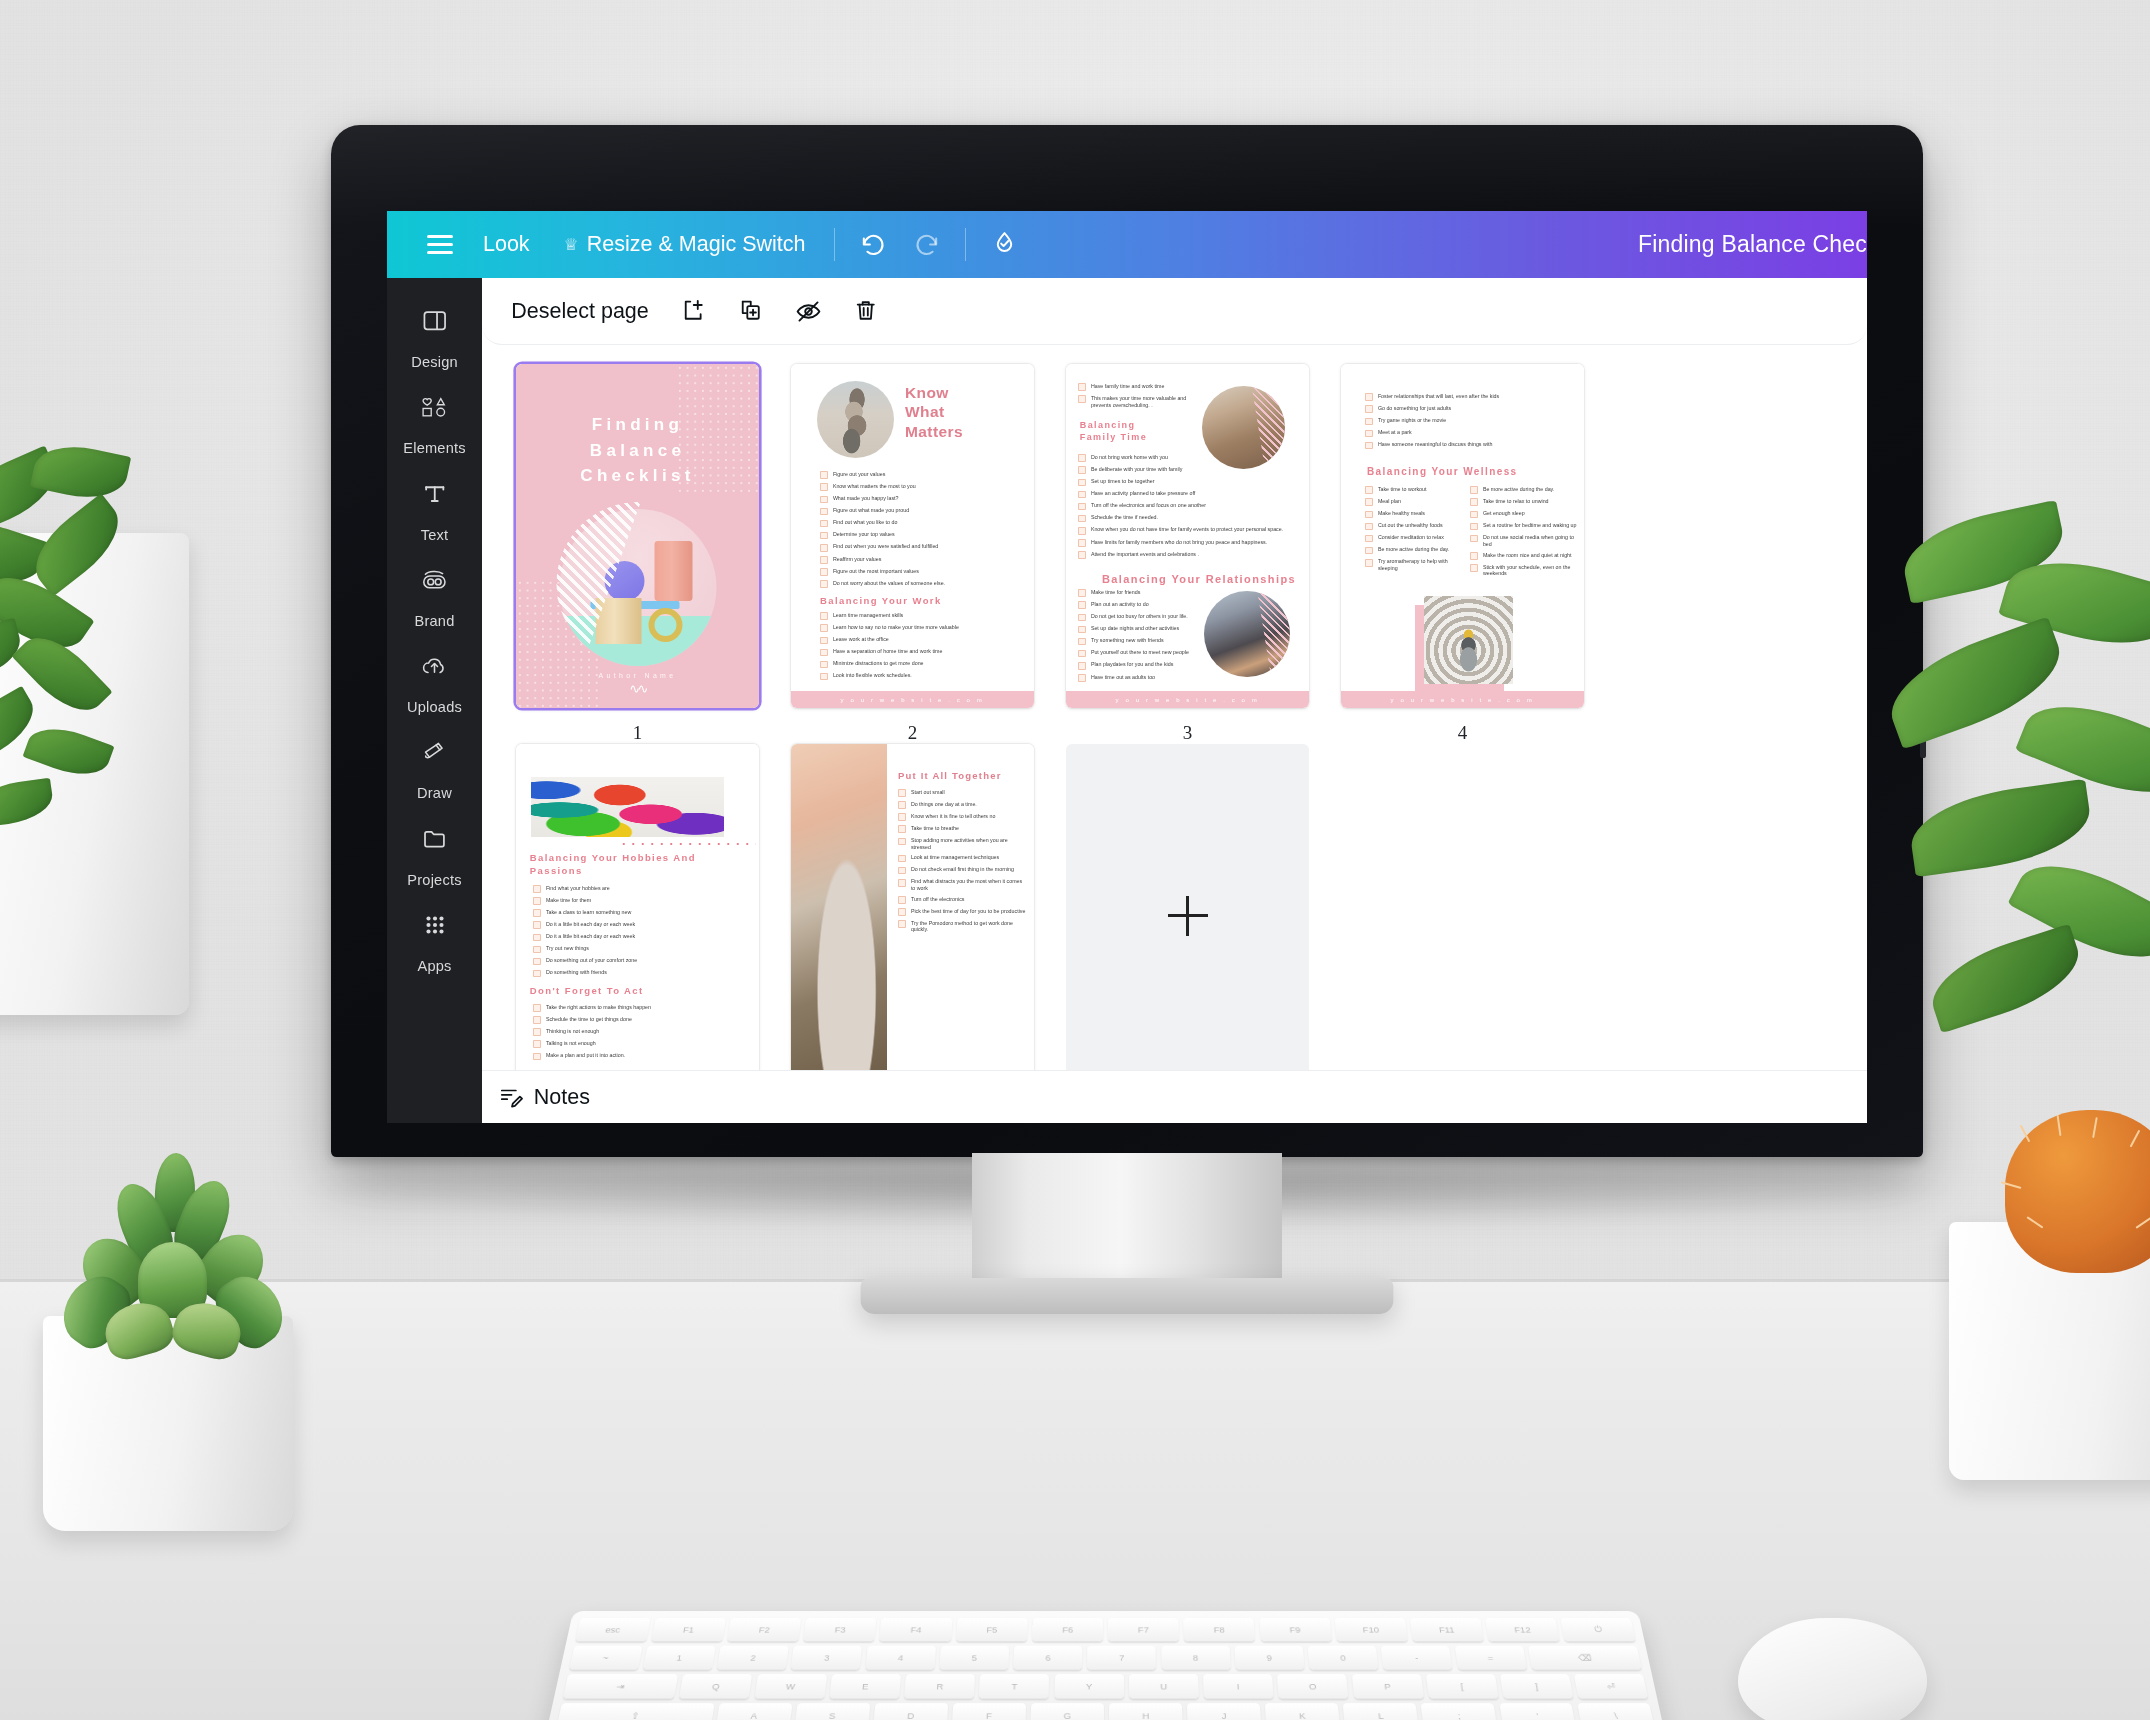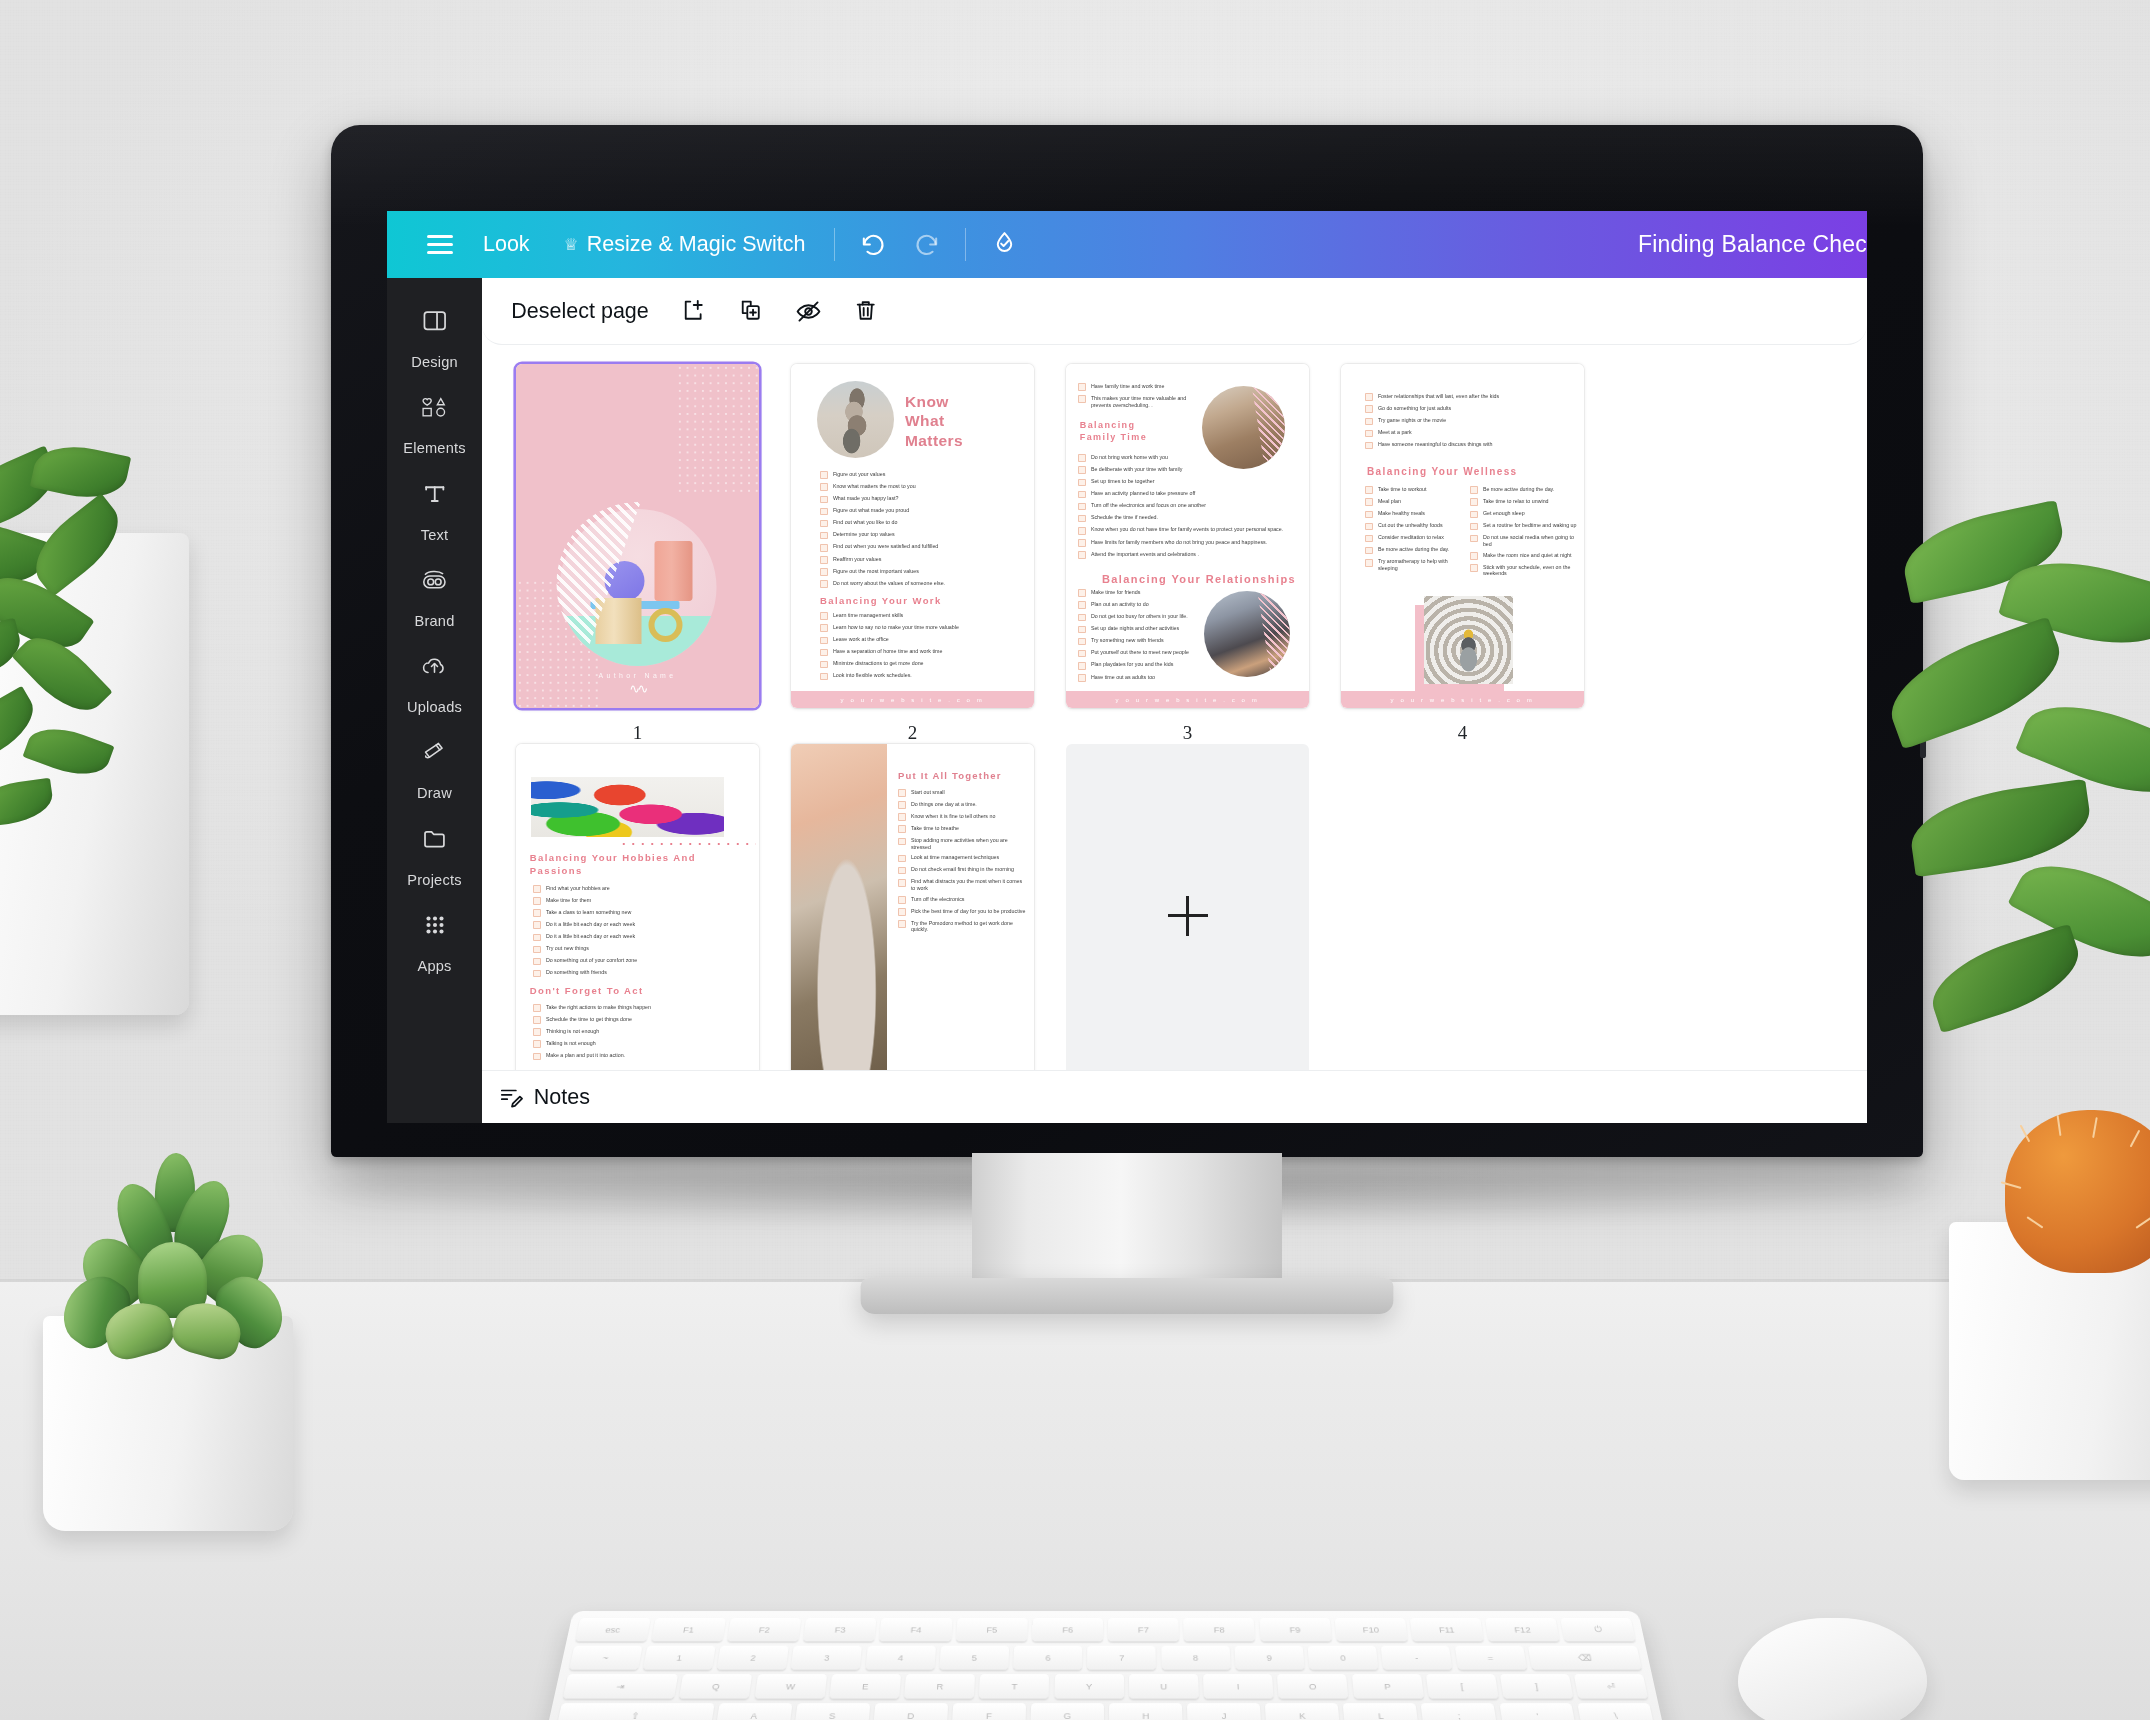--- a/index.html
+++ b/index.html
@@ -200,21 +200,21 @@
 
   .p2-photo {
     position: absolute; left: 26px; top: 17px; width: 77px; height: 77px; border-radius: 50%;
     background:
       radial-gradient(ellipse at 45% 78%, #6f6d66 0 14%, transparent 15%),
       radial-gradient(ellipse at 52% 58%, #8c7f72 0 16%, transparent 17%),
       radial-gradient(ellipse at 48% 40%, #b9ada0 0 15%, transparent 16%),
       radial-gradient(ellipse at 52% 24%, #7e7469 0 13%, transparent 14%),
       linear-gradient(180deg, #c9cfd1 0%, #d6cfc5 45%, #cfc6ba 100%);
   }
-  .p2-title { position: absolute; left: 114px; top: 19px; color: #e0808f; font-weight: bold; font-size: 15.5px; line-height: 1.25; letter-spacing: 0.4px; margin-top: 9px; }
+  .p2-title { position: absolute; left: 114px; top: 19px; color: #e0808f; font-weight: bold; font-size: 15.5px; line-height: 1.25; letter-spacing: 0.4px; }
 
   .img-circ-stripe { position: absolute; border-radius: 50%; overflow: hidden; }
   .stripe-ov { position: absolute; inset: 0; background: repeating-linear-gradient(45deg, #f3c3cd 0 1.7px, transparent 1.7px 5.2px); }
 
   .p4-zen {
     position: absolute; left: 83px; bottom: 24px; width: 89px; height: 88px;
     background:
       radial-gradient(ellipse at 50% 72%, #9aa0a2 0 13%, transparent 14%),
       radial-gradient(ellipse at 50% 56%, #5a5e61 0 11%, transparent 12%),
       radial-gradient(ellipse at 50% 44%, #e3b93a 0 7%, transparent 8%),
@@ -462,20 +462,25 @@
           </div>
 
           <div class="grid-scroll">
             <div class="pgrid">
 
               <div class="pcell">
                 <div class="thumb-wrap sel">
                   <div class="cover">
                     <div class="dots-tr"></div>
                     <div class="dots-bl"></div>
+                    <div class="cover-title">
+                      <div>Finding</div>
+                      <div>Balance</div>
+                      <div>Checklist</div>
+                    </div>
                     <div class="cover-circle">
                       <div class="cv-floor"></div>
                       <div class="cv-cyl"></div>
                       <div class="cv-plank"></div>
                       <div class="cv-sphere"></div>
                       <div class="cv-cube"></div>
                       <div class="cv-ring"></div>
                     </div>
                     <div class="cover-stripes"></div>
                     <div class="cover-author">Author Name</div>

